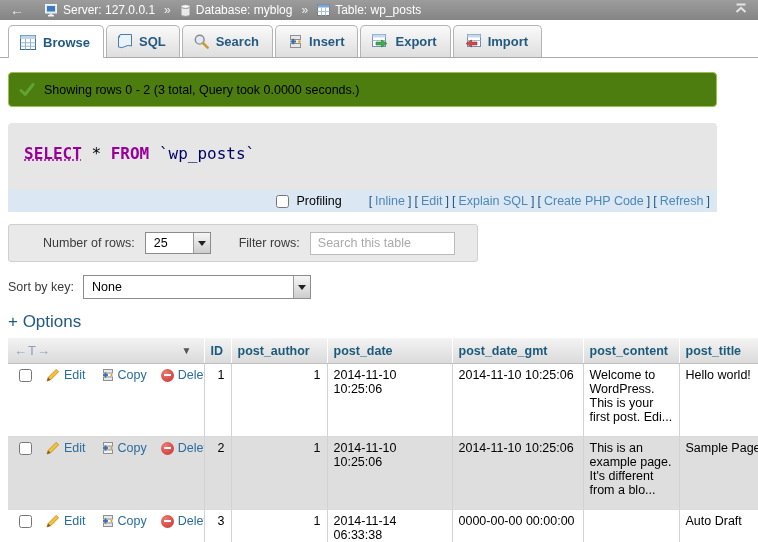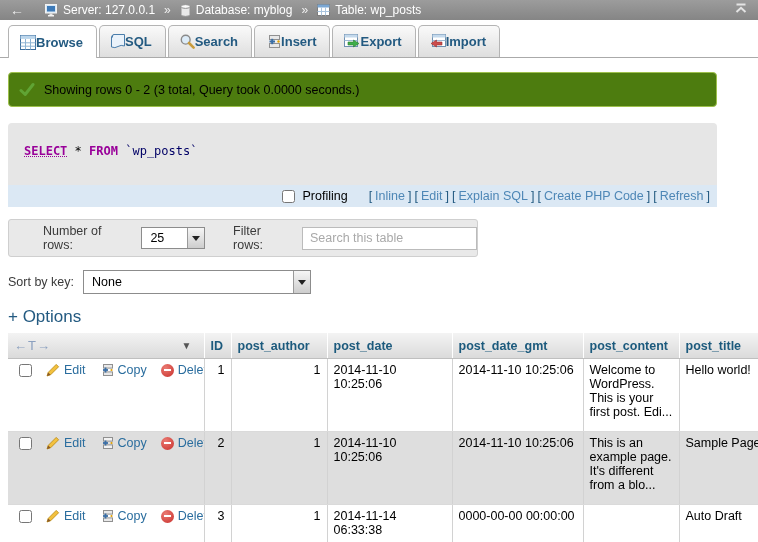--- a/index.html
+++ b/index.html
@@ -18,21 +18,21 @@
   .crumbbar .back { margin-right:16px; font-size:14px; color:#eee; cursor:pointer; }
   .crumb { display:flex; align-items:center; gap:5px; cursor:pointer; }
   .crumb-sep { color:#f0f0f0; margin:0 4px; }
   .crumbbar .collapse { margin-left:auto; cursor:pointer; }
   
   .tabbar {
     height:38px; border-bottom:1px solid #aaa; background:#fff;
     display:flex; align-items:flex-end; padding:0 0 0 8px;
   }
   .tab {
-    display:flex; align-items:center; 
+    display:flex; align-items:center; gap:7px;
     padding:7px 13px 7px 11px; margin-right:2px;
     border:1px solid #b4b4b4; border-bottom:none;
     border-radius:5px 5px 0 0;
     background:linear-gradient(#fafafa,#dedede);
     color:#235a81; font-weight:bold; font-size:13px; cursor:pointer;
     height:32px;
   }
   .tab.active { background:#fff; height:33px; margin-bottom:-1px; }
   .tri-down {
     width:0; height:0; border:5px solid transparent;
@@ -42,34 +42,34 @@
   .success {
     margin:14px 41px 0 8px; border:1px solid #9ec04c; border-radius:4px;
     background:#4d7c0f; padding:9px 10px; font-size:12.5px;
     display:flex; align-items:center; gap:9px;
   }
   
   .querybox { margin:16px 41px 0 8px; }
   .query-main {
     background:#e6e6e6; border-radius:4px 4px 0 0;
     padding:21px 12px 27px 16px;
-    font-family:"DejaVu Sans Mono", monospace; font-size:12px;
+    font-family:"DejaVu Sans Mono", monospace; font-size:16px;
   }
   .kw { color:#909; font-weight:bold; }
   .kw-hover { text-decoration:underline dotted; }
   .sql-table { color:#006; }
   .query-footer {
     background:#dbe8f4; padding:4px 7px; font-size:12.5px;
     display:flex; justify-content:flex-end; align-items:center; gap:3px;
     color:#000;
   }
   .query-footer .br { color:#235a81; }
   .query-footer a { color:#4e87b6; text-decoration:none; cursor:pointer; }
   .query-footer input { margin-right:4px; }
-  .plabel { margin-right:18px; }
+  .plabel { margin-right:24px; }
   
   .rowopts {
     margin:12px 0 0 8px; width:470px; height:38px;
     background:#e9e9e9; border:1px solid #cfcfcf; border-radius:3px;
     display:flex; align-items:center; padding-left:34px; gap:10px;
     font-size:12.5px; color:#3a3a3a;
   }
   .xselect {
     display:inline-flex; align-items:stretch; background:#fff;
     border:1px solid #8c8c8c; height:22px; cursor:pointer;
@@ -77,21 +77,21 @@
   .xselect .val { padding:2px 8px; font-size:12.5px; color:#000; display:flex; align-items:center; flex:1; }
   .xselect .btn {
     width:17px; background:linear-gradient(#f6f6f6,#cdcdcd);
     border-left:1px solid #9a9a9a; display:flex; align-items:center; justify-content:center;
   }
   .xselect .btn::after { content:""; border:4px solid transparent; border-top:5px solid #222; margin-top:5px; }
   .sel-rows { width:66px; }
   .sel-sort { width:228px; height:24px; }
   .filter-label { margin-left:18px; }
   .filter-input {
-    width:175px; height:23px; border:1px solid #bbb; padding:2px 7px;
+    width:145px; height:23px; border:1px solid #bbb; padding:2px 7px;
     font-size:12.5px; font-family:"Liberation Sans",sans-serif; color:#333;
   }
   .filter-input::placeholder { color:#a9a9a9; }
   
   .sortrow { margin:13px 0 0 8px; display:flex; align-items:center; gap:9px; font-size:12.5px; color:#3a3a3a; }
   .optlink { display:inline-block; margin:13px 0 6px 8px; color:#235a81; font-size:17px; text-decoration:none; cursor:pointer; }
   
   table.results { border-collapse:collapse; table-layout:fixed; width:762px; margin-left:8px; }
   .results th {
     background:linear-gradient(#f3f3f3,#dadada);

